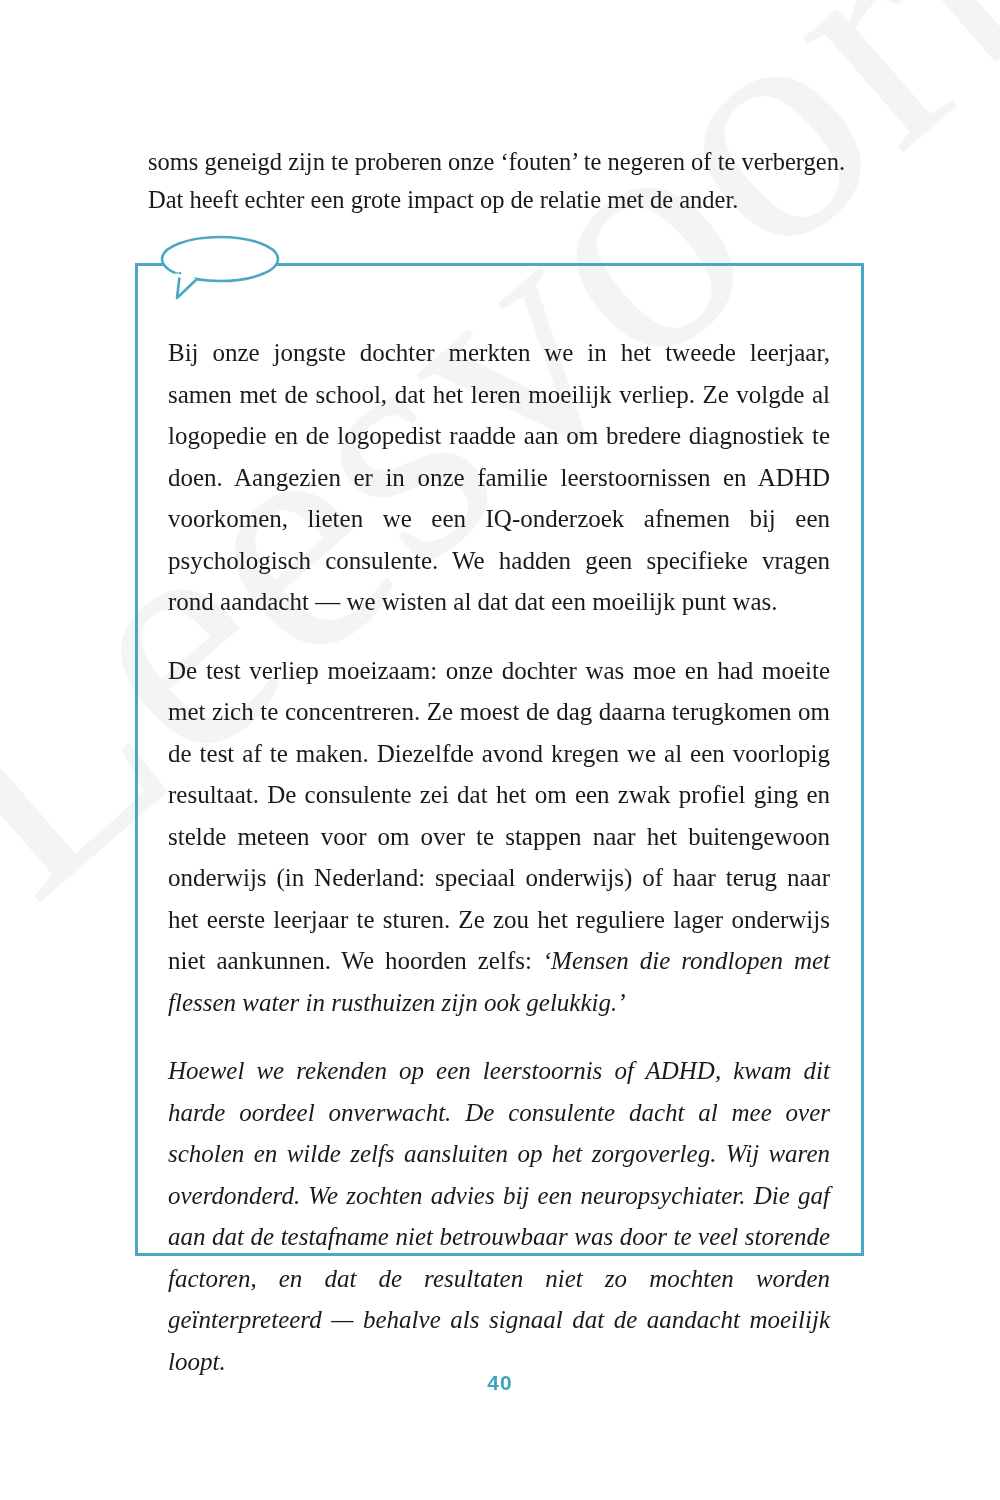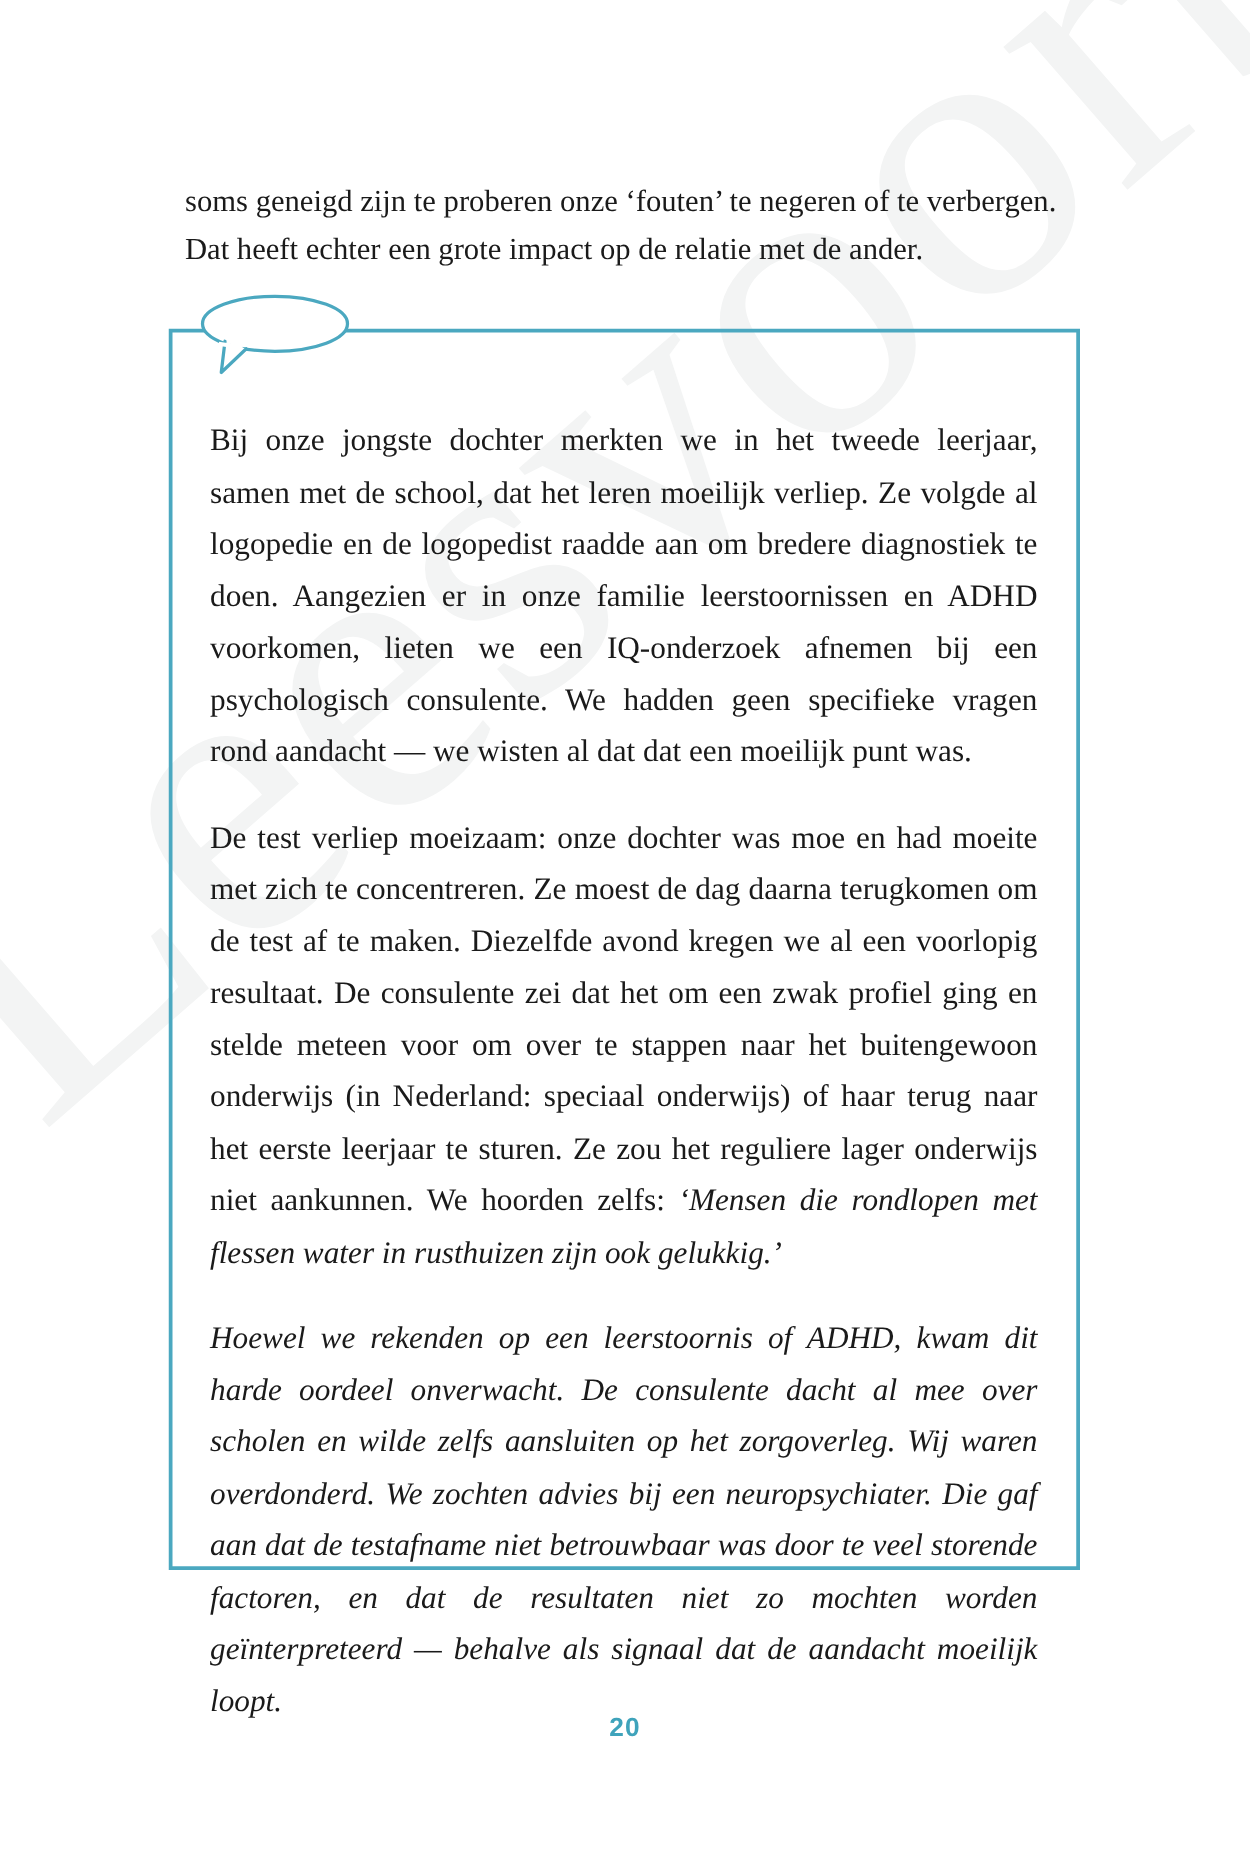--- a/index.html
+++ b/index.html
@@ -148,15 +148,15 @@
   </svg>
 
   <div id="testimonial-body">
     <p>Bij onze jongste dochter merkten we in het tweede leerjaar, samen met de school, dat het leren moeilijk verliep. Ze volgde al logopedie en de logopedist raadde aan om bredere diagnostiek te doen. Aangezien er in onze familie leerstoornissen en ADHD voorkomen, lieten we een IQ-onderzoek afnemen bij een psychologisch consulente. We hadden geen specifieke vragen rond aandacht — we wisten al dat dat een moeilijk punt was.</p>
 
     <p><span>De test verliep moeizaam: onze dochter was moe en had moeite met zich te concentreren. Ze moest de dag daarna terugkomen om de test af te maken. Diezelfde avond kregen we al een voorlopig resultaat. De consulente zei dat het om een zwak profiel ging en stelde meteen voor om over te stappen naar het buitengewoon onderwijs (in Nederland: speciaal onderwijs) of haar terug naar het eerste leerjaar te sturen. Ze zou het reguliere lager onderwijs niet aankunnen. We hoorden zelfs: </span><span class="quote-italic">‘Mensen die rondlopen met flessen water in rusthuizen zijn ook gelukkig.’</span></p>
 
     <p>Hoewel we rekenden op een leerstoornis of ADHD, kwam dit harde oordeel onverwacht. De consulente dacht al mee over scholen en wilde zelfs aansluiten op het zorgoverleg. Wij waren overdonderd. We zochten advies bij een neuropsychiater. Die gaf aan dat de testafname niet betrouwbaar was door te veel storende factoren, en dat de resultaten niet zo mochten worden geïnterpreteerd — behalve als signaal dat de aandacht moeilijk loopt.</p>
   </div>
 
-  <div id="page-number">20</div>
+  <div id="page-number">40</div>
 
 </div>
 
 </body></html>

